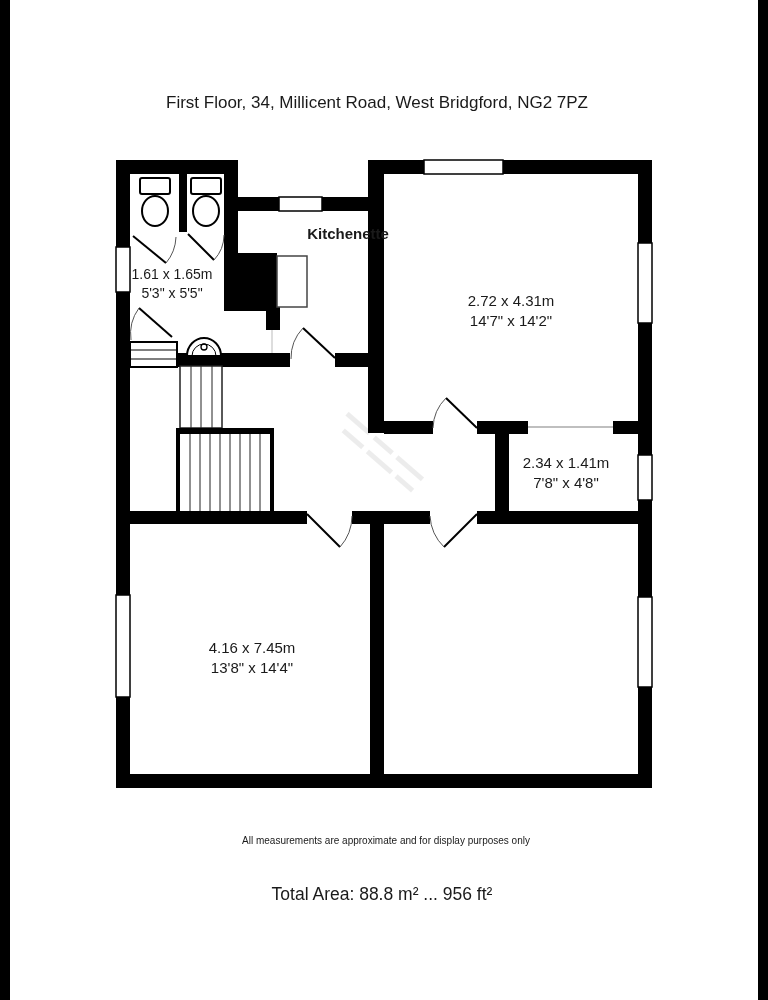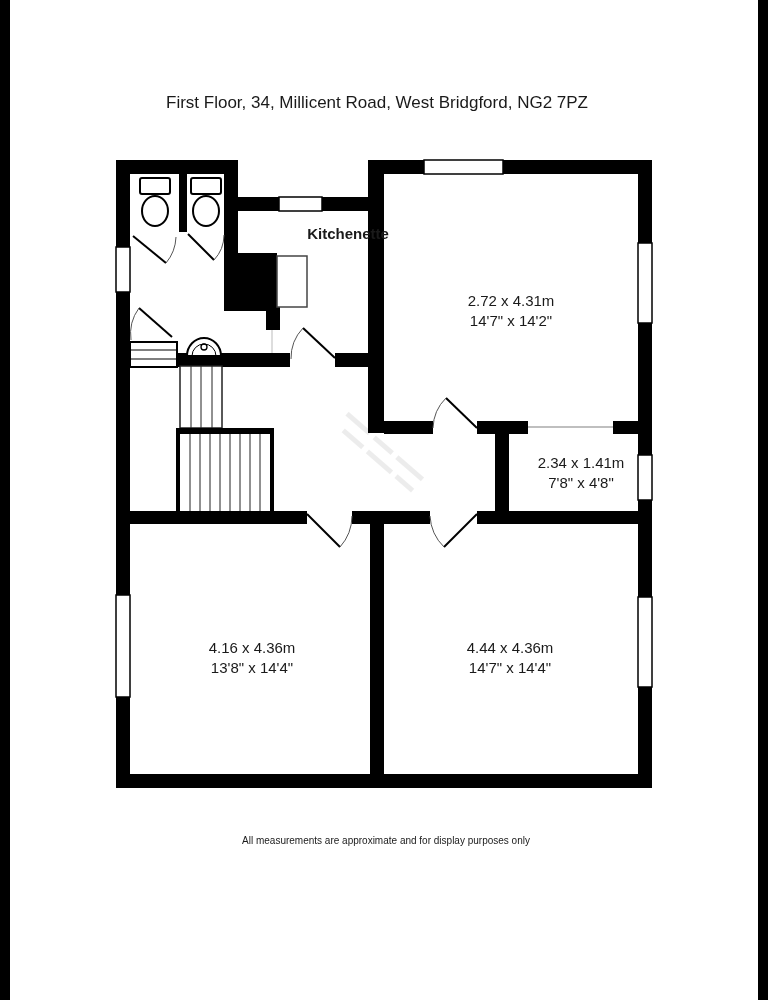--- a/index.html
+++ b/index.html
@@ -11,21 +11,21 @@
   #pillar-left{left:0;}
   #pillar-right{left:758px;width:10px;}
   .txt{position:absolute;transform:translateX(-50%);text-align:center;white-space:nowrap;}
   #title{top:93px;left:377px;font-size:17px;}
   #disclaimer{top:835px;left:386px;font-size:10px;}
   #total-area{top:884px;left:382px;font-size:17.5px;}
   .room-label{line-height:20px;font-size:15px;}
   #label-wc{top:265px;left:172px;font-size:14px;line-height:19px;}
   #label-kitchenette{top:225px;left:304px;font-size:15px;font-weight:bold;margin-left:44px;}
   #label-top-right{top:291px;left:511px;}
-  #label-store{top:453px;left:581px;}
+  #label-store{top:453px;left:566px;}
   #label-bottom-left{top:638px;left:252px;}
   #label-bottom-right{top:638px;left:510px;}
   svg{position:absolute;top:0;left:0;}
   .wall{fill:#000;}
   .win{fill:#fff;stroke:#000;stroke-width:1.5;}
   .leaf{stroke:#000;stroke-width:2;fill:none;}
   .swing{stroke:#555;stroke-width:1;fill:none;}
   .fix{fill:#fff;stroke:#000;stroke-width:2;}
   .thin{stroke:#222;stroke-width:1;fill:none;}
 </style>
@@ -153,38 +153,39 @@
     <g opacity="0.07" fill="#000" transform="rotate(41 380 455)">
       <rect x="328" y="443" width="30" height="5"></rect>
         <rect x="364" y="443" width="24" height="5"></rect>
         <rect x="394" y="443" width="34" height="5"></rect>
       <rect x="336" y="458" width="26" height="5"></rect>
         <rect x="368" y="458" width="32" height="5"></rect>
         <rect x="406" y="458" width="22" height="5"></rect>
     </g>
   </svg>
 
+  <div id="label-wc" class="txt room-label">
+    <div>1.61 x 1.65m</div>
+    <div>5'3" x 5'5"</div>
+  </div>
 
   <div id="label-kitchenette" class="txt">Kitchenette</div>
 
   <div id="label-top-right" class="txt room-label">
     <div>2.72 x 4.31m</div>
     <div>14'7" x 14'2"</div>
   </div>
 
   <div id="label-store" class="txt room-label">
     <div>2.34 x 1.41m</div>
     <div>7'8" x 4'8"</div>
   </div>
 
   <div id="label-bottom-left" class="txt room-label">
-    <div>4.16 x 4.36m</div>
+    <div>4.16 x 7.45m</div>
     <div>13'8" x 14'4"</div>
   </div>
 
-  <div id="label-bottom-right" class="txt room-label">
-    <div>4.44 x 4.36m</div>
-    <div>14'7" x 14'4"</div>
-  </div>
 
   <div id="disclaimer" class="txt">All measurements are approximate and for display purposes only</div>
+  <div id="total-area" class="txt">Total Area: 88.8 m² ... 956 ft²</div>
 
 </div>
 
 </body></html>

